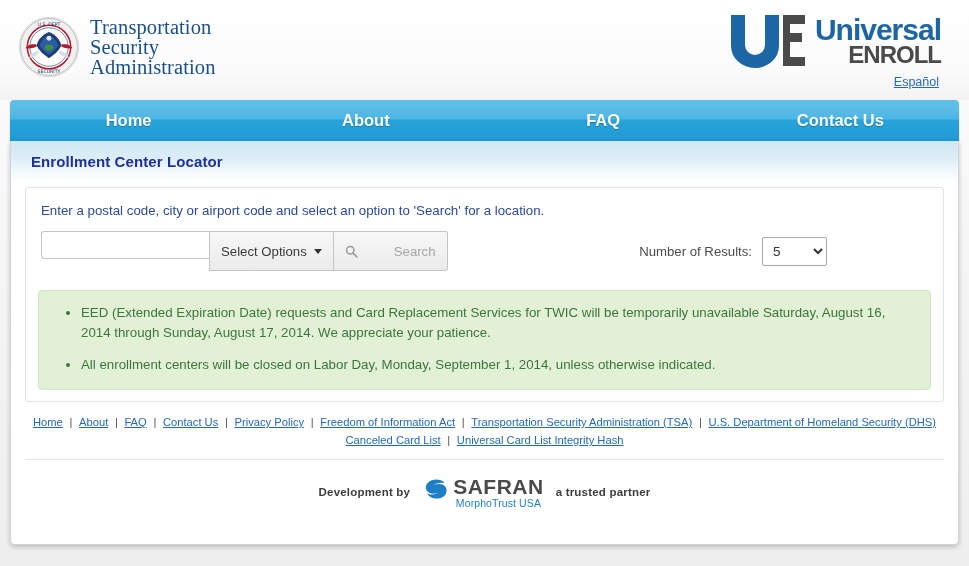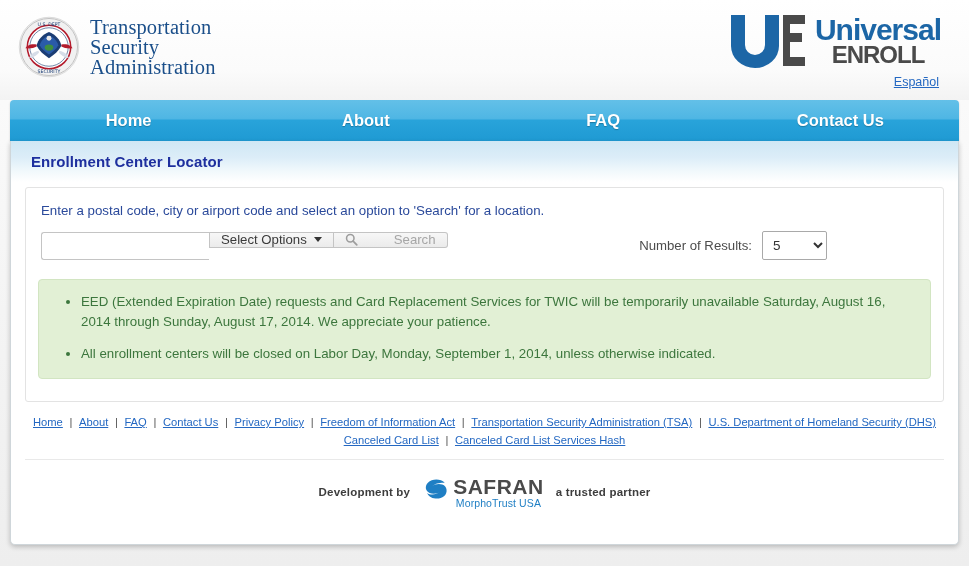--- a/index.html
+++ b/index.html
@@ -49,21 +49,21 @@
 
   .ue-brand {
     position: absolute;
     right: 28px;
     top: 12px;
     text-align: right;
   }
   .ue-row { display: flex; align-items: center; justify-content: flex-end; }
   .ue-mark { margin-right: 6px; }
   .ue-text {
-    text-align: center;
+    text-align: right;
     line-height: 0.88;
     font-family: "Liberation Sans", sans-serif;
     font-weight: bold;
     letter-spacing: -1px;
   }
   .ue-text .l1 { font-size: 30px; color: #1c66a6; display:block; }
   .ue-text .l2 { font-size: 24px; color: #4a4a4a; display:block; }
   .espanol {
     display: inline-block;
     margin-top: 5px;
@@ -150,21 +150,21 @@
     border-right: none;
     border-radius: 3px 0 0 3px;
     padding: 0 6px;
     font-family: "Liberation Sans", sans-serif;
     font-size: 13px;
     color: #444;
     background: #fff;
     outline: none;
   }
   .btn {
-    height: 16px;
+    height: 40px;
     box-sizing: border-box;
     border: 1px solid #c4c4c4;
     background: linear-gradient(to bottom, #f7f7f7 0%, #ebebeb 100%);
     font-family: "Liberation Sans", sans-serif;
     font-size: 13.2px;
     color: #3a3a3a;
     padding: 0 11px;
     cursor: pointer;
     display: flex;
     align-items: center;
@@ -401,21 +401,21 @@
       <span class="sep">|</span>
       <span class="flink">Freedom of Information Act</span>
       <span class="sep">|</span>
       <span class="flink">Transportation Security Administration (TSA)</span>
       <span class="sep">|</span>
       <span class="flink">U.S. Department of Homeland Security (DHS)</span>
     </div>
     <div>
       <span class="flink">Canceled Card List</span>
       <span class="sep">|</span>
-      <span class="flink">Canceled Card List Services Hash</span>
+      <span class="flink">Universal Card List Integrity Hash</span>
     </div>
   </div>
 
   <div class="divider"></div>
 
   <div class="devby">
     <span class="devby-label">Development by</span>
     <span class="safran-logo">
       <svg width="27" height="27" viewBox="0 0 32 32">
         <path d="M27 8 C22 3 12 3 7 8 C3 12 4 18 9 20 C13 21.6 18 21 21 19 C17 22 10 23 6 20 C9 27 20 29 26 24 C31 20 30 12 24 10 C20 8.6 15 9.5 12 12 C15 9 22 7.6 27 8 Z" fill="#1f7fc4"></path>

